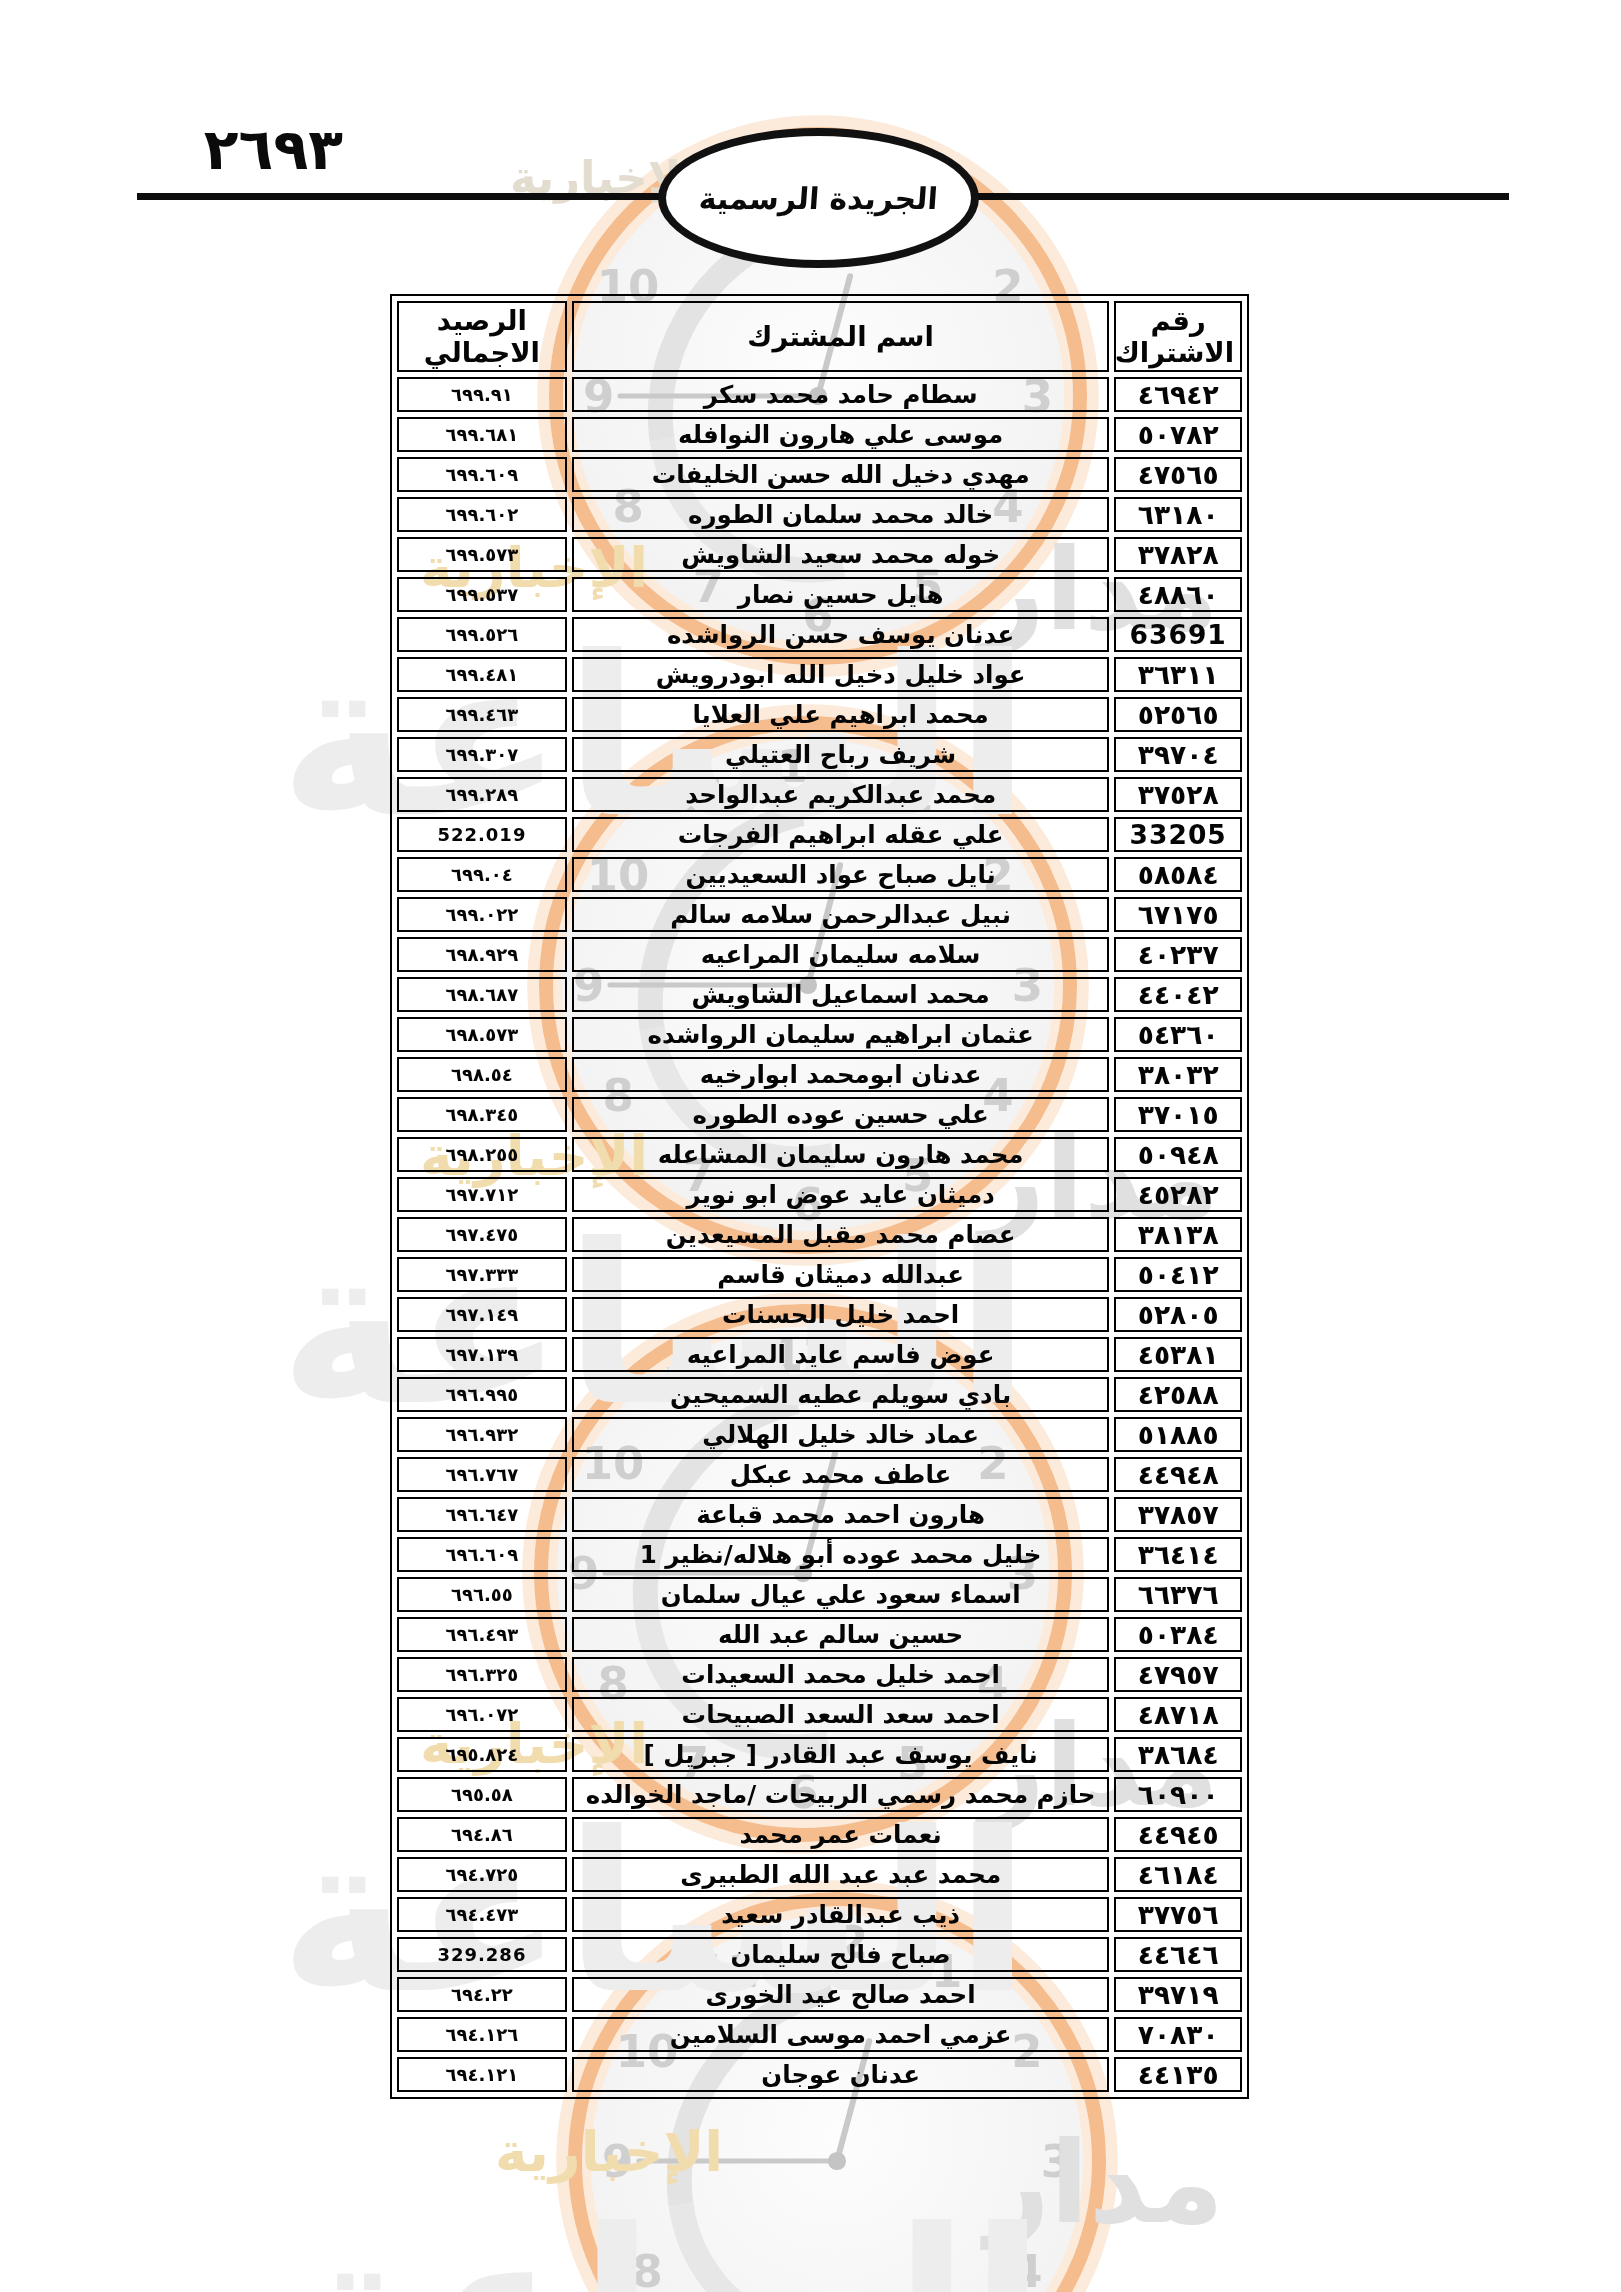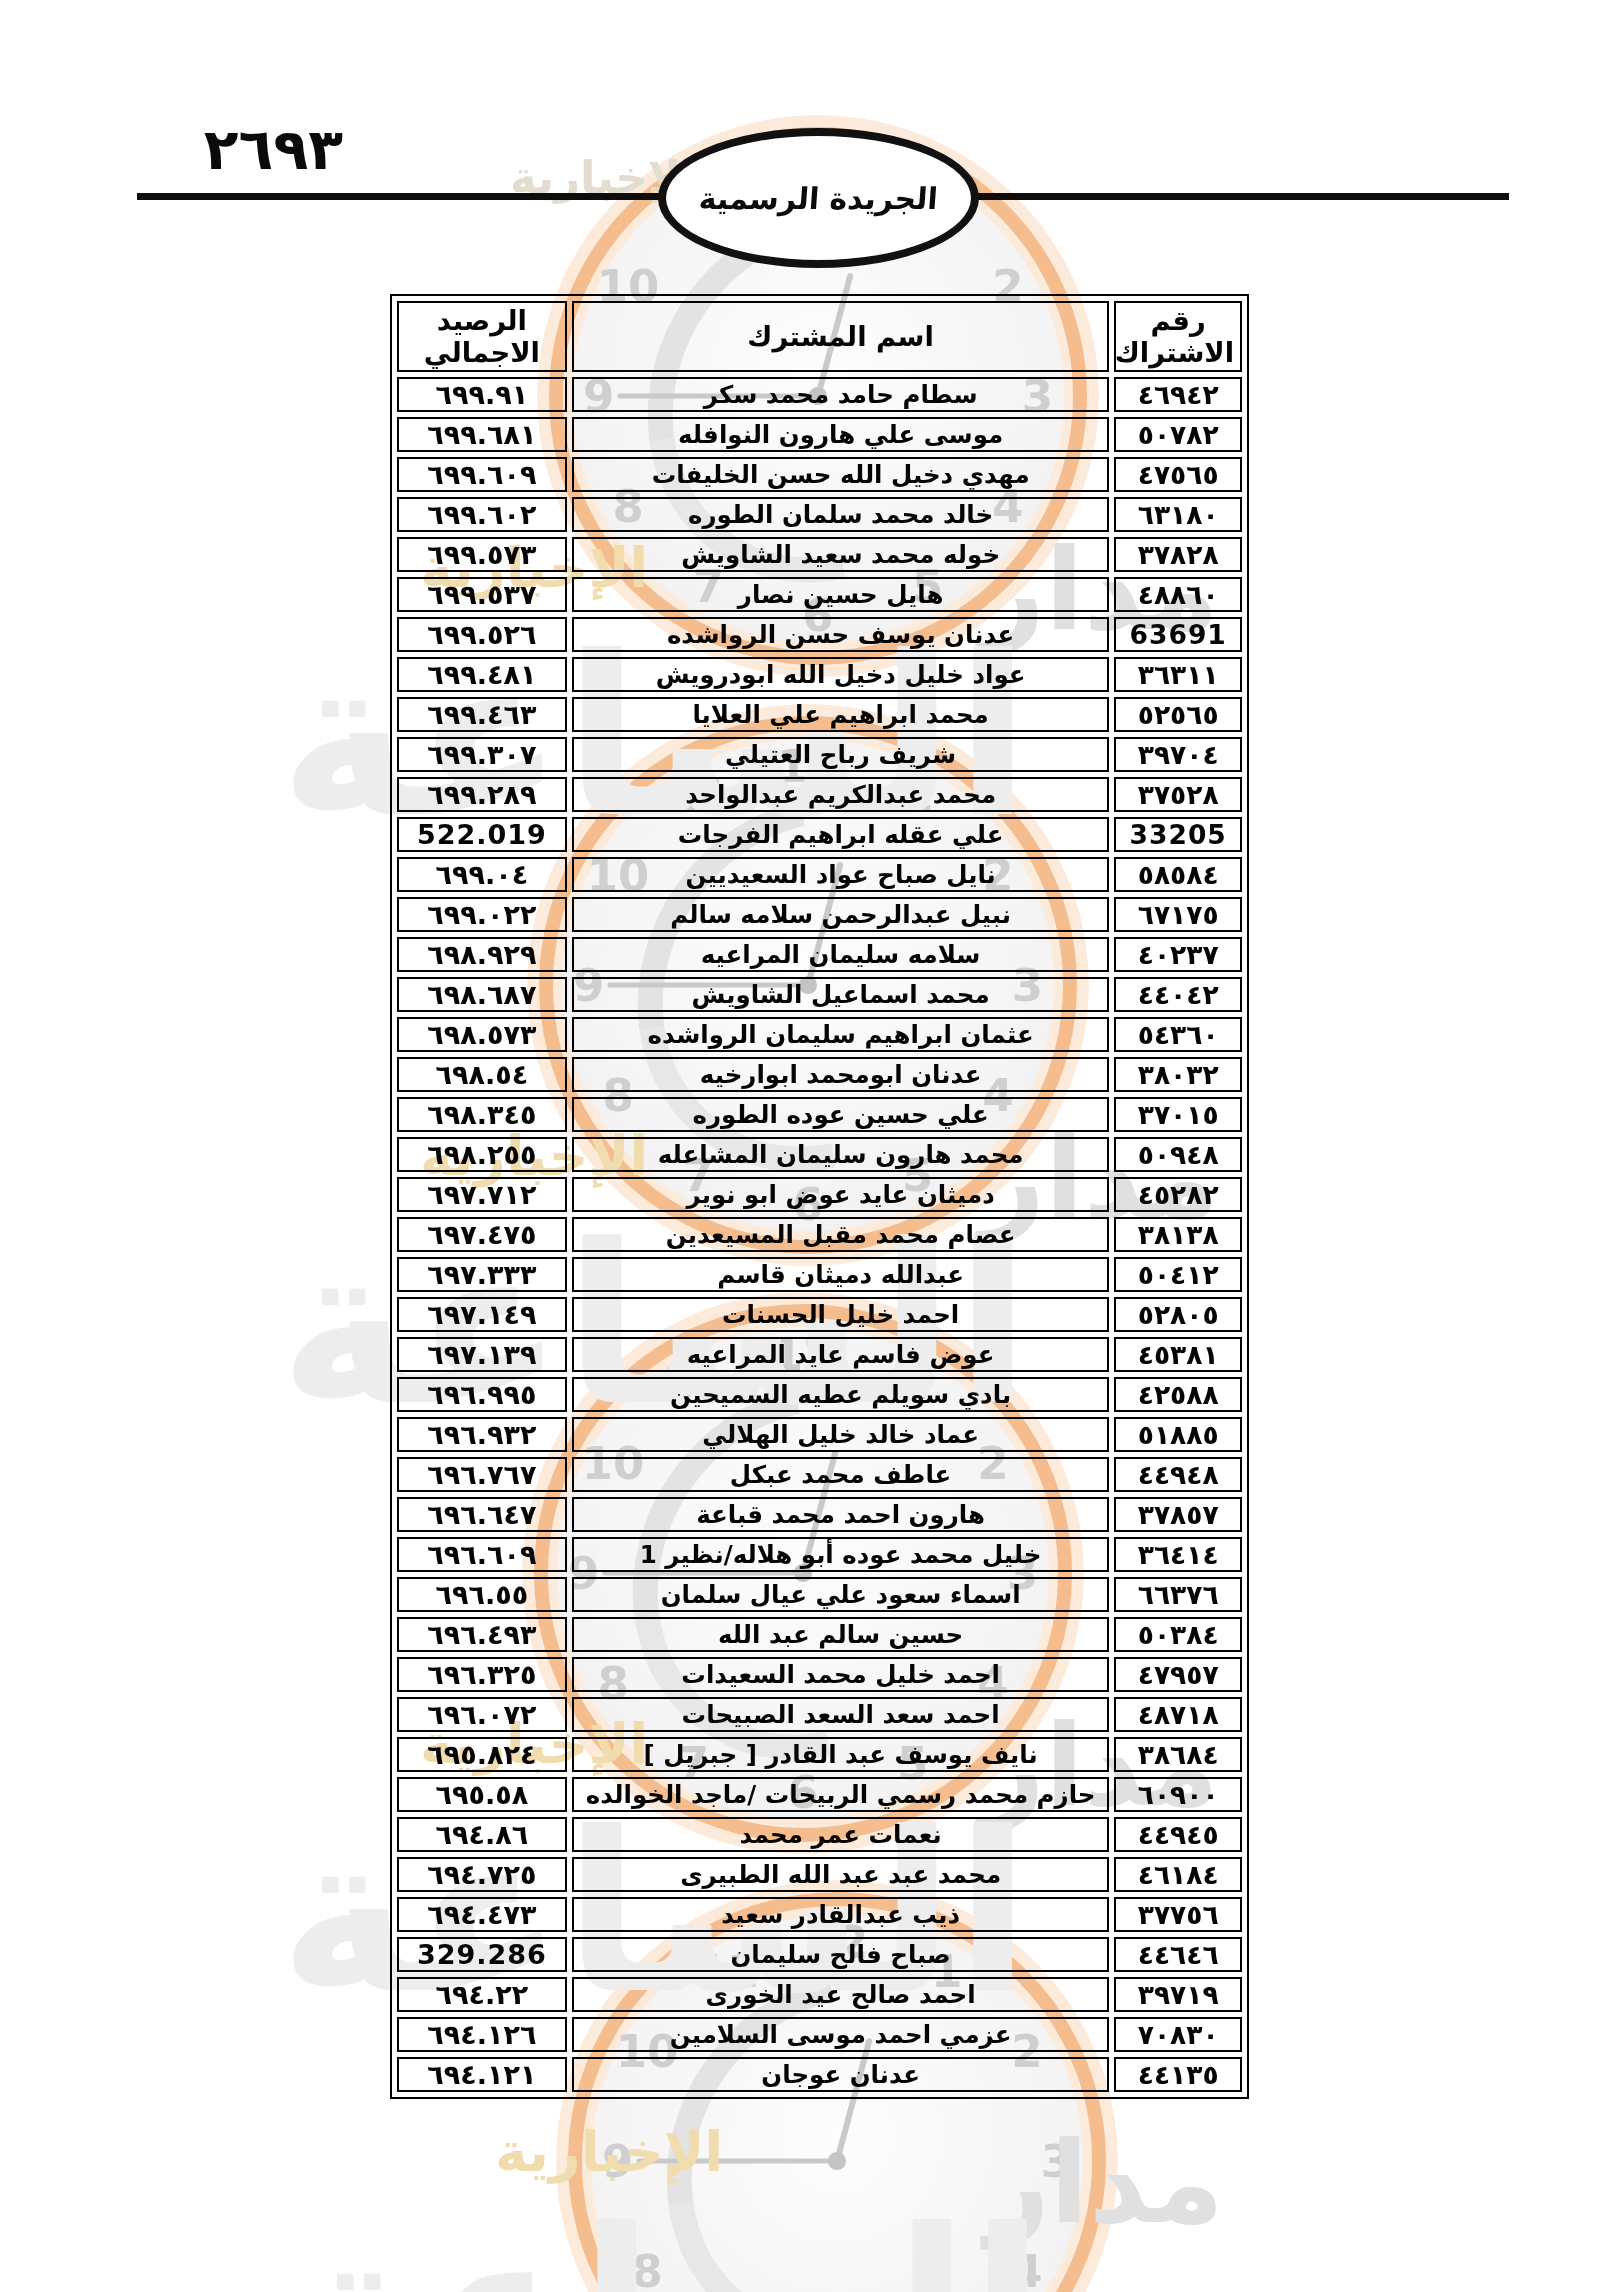--- a/index.html
+++ b/index.html
@@ -54,21 +54,21 @@
   }
   table.roster th,table.roster td{
     border:2px solid #000;text-align:center;vertical-align:middle;
     font-weight:bold;color:#050505;padding:0 5.9px;background:transparent;
     overflow:hidden;white-space:nowrap;
   }
   table.roster th{height:67px;font-size:27.4px;line-height:1.15;white-space:normal;}
   table.roster td{height:30px;}
   td.cell-number{font-size:26.5px;letter-spacing:1px;}
   td.cell-name{font-size:24.5px;}
-  td.cell-balance{font-size:27px;letter-spacing:1px;}
+  td.cell-balance{font-size:18px;letter-spacing:1px;}
 </style>
 </head>
 <body>
 
 <div class="sheet">
 
   <div class="wm wm-clock" style="left:549px;top:127px;">
     <div class="swirl"></div>
     <div class="hand minute"></div>
     <div class="hand hour"></div>

